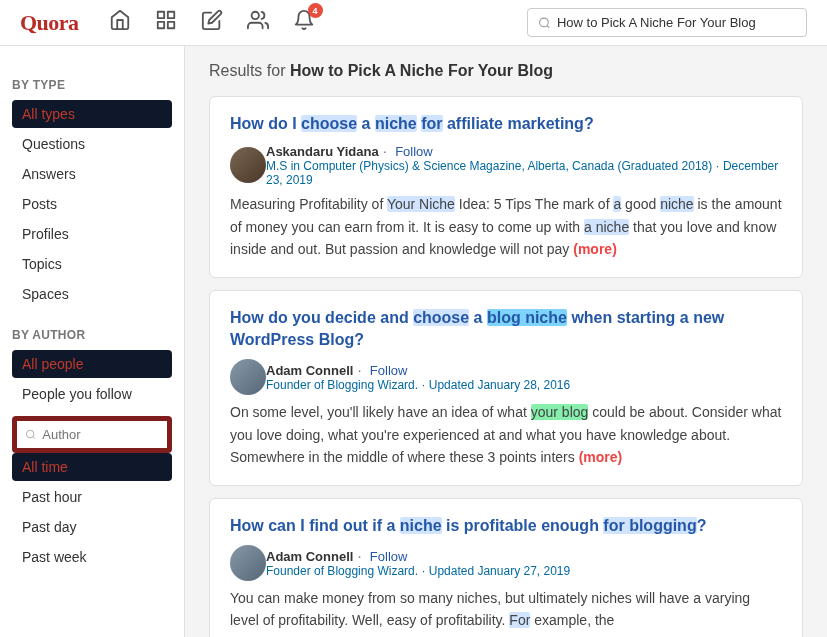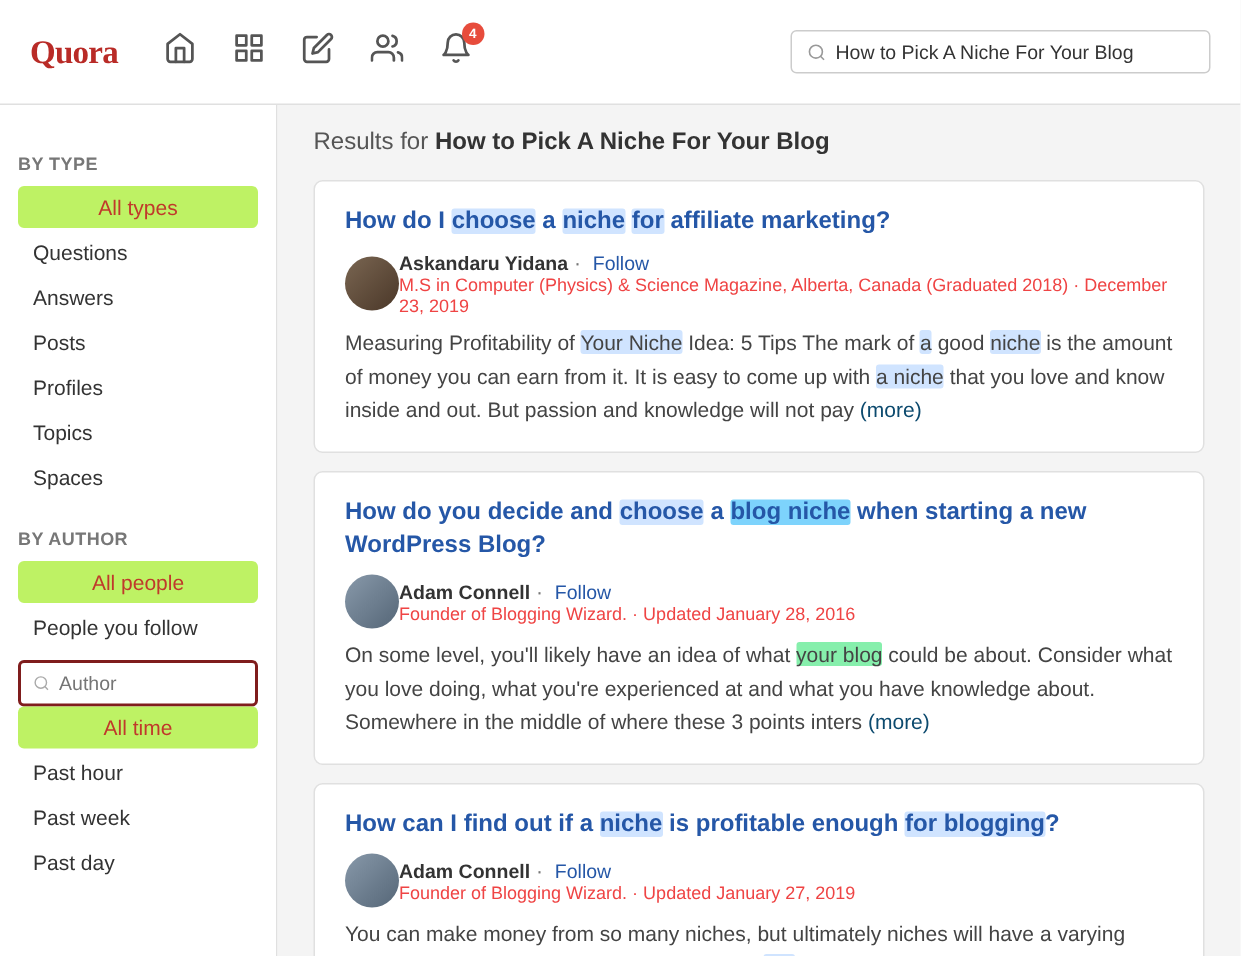--- a/index.html
+++ b/index.html
@@ -1,21 +1,21 @@
 <!DOCTYPE html>
 <html><head>
   <meta charset="utf-8">
   <style>
     * { margin: 0; padding: 0; box-sizing: border-box; }
     body { font-family: -apple-system, BlinkMacSystemFont, 'Segoe UI', sans-serif; font-size: 14px; background: #fff; color: #333; }
 
     
     .topnav {
       display: flex; align-items: center; gap: 20px;
-      padding: 20px 20px; border-bottom: 1px solid #e0e0e0;
+      padding: 8px 20px; border-bottom: 1px solid #e0e0e0;
       background: #fff; position: sticky; top: 0; z-index: 10;
     }
     .logo {
       font-size: 22px; font-weight: 700; color: #b92b27; font-family: Georgia, serif; letter-spacing: -0.5px;
     }
     .nav-icons { display: flex; gap: 24px; margin-left: 10px; }
     .nav-icon { color: #555; font-size: 20px; cursor: pointer; position: relative; }
     .badge {
       position: absolute; top: -6px; right: -8px;
       background: #e74c3c; color: #fff; font-size: 9px; border-radius: 50%;
@@ -39,25 +39,25 @@
       border-right: 1px solid #e0e0e0; background: #fff;
     }
     .sidebar-section-title {
       font-size: 12px; font-weight: 700; color: #777; text-transform: uppercase;
       margin-bottom: 8px; margin-top: 16px; letter-spacing: 0.3px;
     }
     .sidebar-item {
       padding: 6px 10px; border-radius: 4px; cursor: pointer;
       font-size: 14px; color: #333; margin-bottom: 2px;
     }
-    .sidebar-item.active { background: #bef264; color: #c0392b; font-weight: 500; text-align: center; }
+    .sidebar-item.active { background: #0f172a; color: #c0392b; font-weight: 500; }
 
     .author-search {
       display: flex; align-items: center; gap: 6px;
-      border: 2px solid #7f1d1d; border-radius: 4px; padding: 6px 8px;
+      border: 5px solid #7f1d1d; border-radius: 4px; padding: 6px 8px;
       margin-top: 8px; background: #fff;
     }
     .author-search input {
       border: none; outline: none; font-size: 13px; color: #777; width: 100%;
     }
 
     
     .main { flex: 1; padding: 16px 24px; background: #f4f4f4; }
 
     .results-header {
@@ -83,26 +83,26 @@
       font-size: 16px; color: #fff; flex-shrink: 0; overflow: hidden;
     }
     .author-info { display: flex; flex-direction: column; }
     .author-name {
       font-size: 13px; font-weight: 600; color: #333;
     }
     .follow-link {
       color: #2557a7; font-size: 13px; cursor: pointer; margin-left: 4px;
     }
     .author-meta {
-      font-size: 12px; color: #ef4444;
+      font-size: 12px; color: #0369a1;
     }
     .card-snippet {
       font-size: 14px; color: #444; line-height: 1.6; margin-top: 4px;
     }
-    .more-link { color: #0c4a6e; cursor: pointer; }
+    .more-link { color: #ef4444; cursor: pointer; font-weight: bold; }
   </style>
 </head>
 <body>
 
 <nav class="topnav">
   <div class="logo">Quora</div>
   <div class="nav-icons">
 
     <div class="nav-icon" title="Home">
       <svg width="22" height="22" viewBox="0 0 24 24" fill="none" stroke="#555" stroke-width="2" stroke-linecap="round" stroke-linejoin="round">
@@ -176,22 +176,22 @@
       <svg width="13" height="13" viewBox="0 0 24 24" fill="none" stroke="#aaa" stroke-width="2">
         <circle cx="11" cy="11" r="8"></circle>
           <line x1="21" y1="21" x2="16.65" y2="16.65"></line>
       </svg>
       <input type="text" placeholder="Author" style="">
     </div>
 
 
     <div class="sidebar-item active">All time</div>
     <div class="sidebar-item">Past hour</div>
+    <div class="sidebar-item">Past day</div>
     <div class="sidebar-item">Past week</div>
-    <div class="sidebar-item">Past day</div>
   </aside>
 
   <main class="main">
 
     <div class="results-header">
       <span>Results for </span><strong>How to Pick A Niche For Your Blog</strong>
     </div>
 
     <div class="card">
       <div class="card-title">

